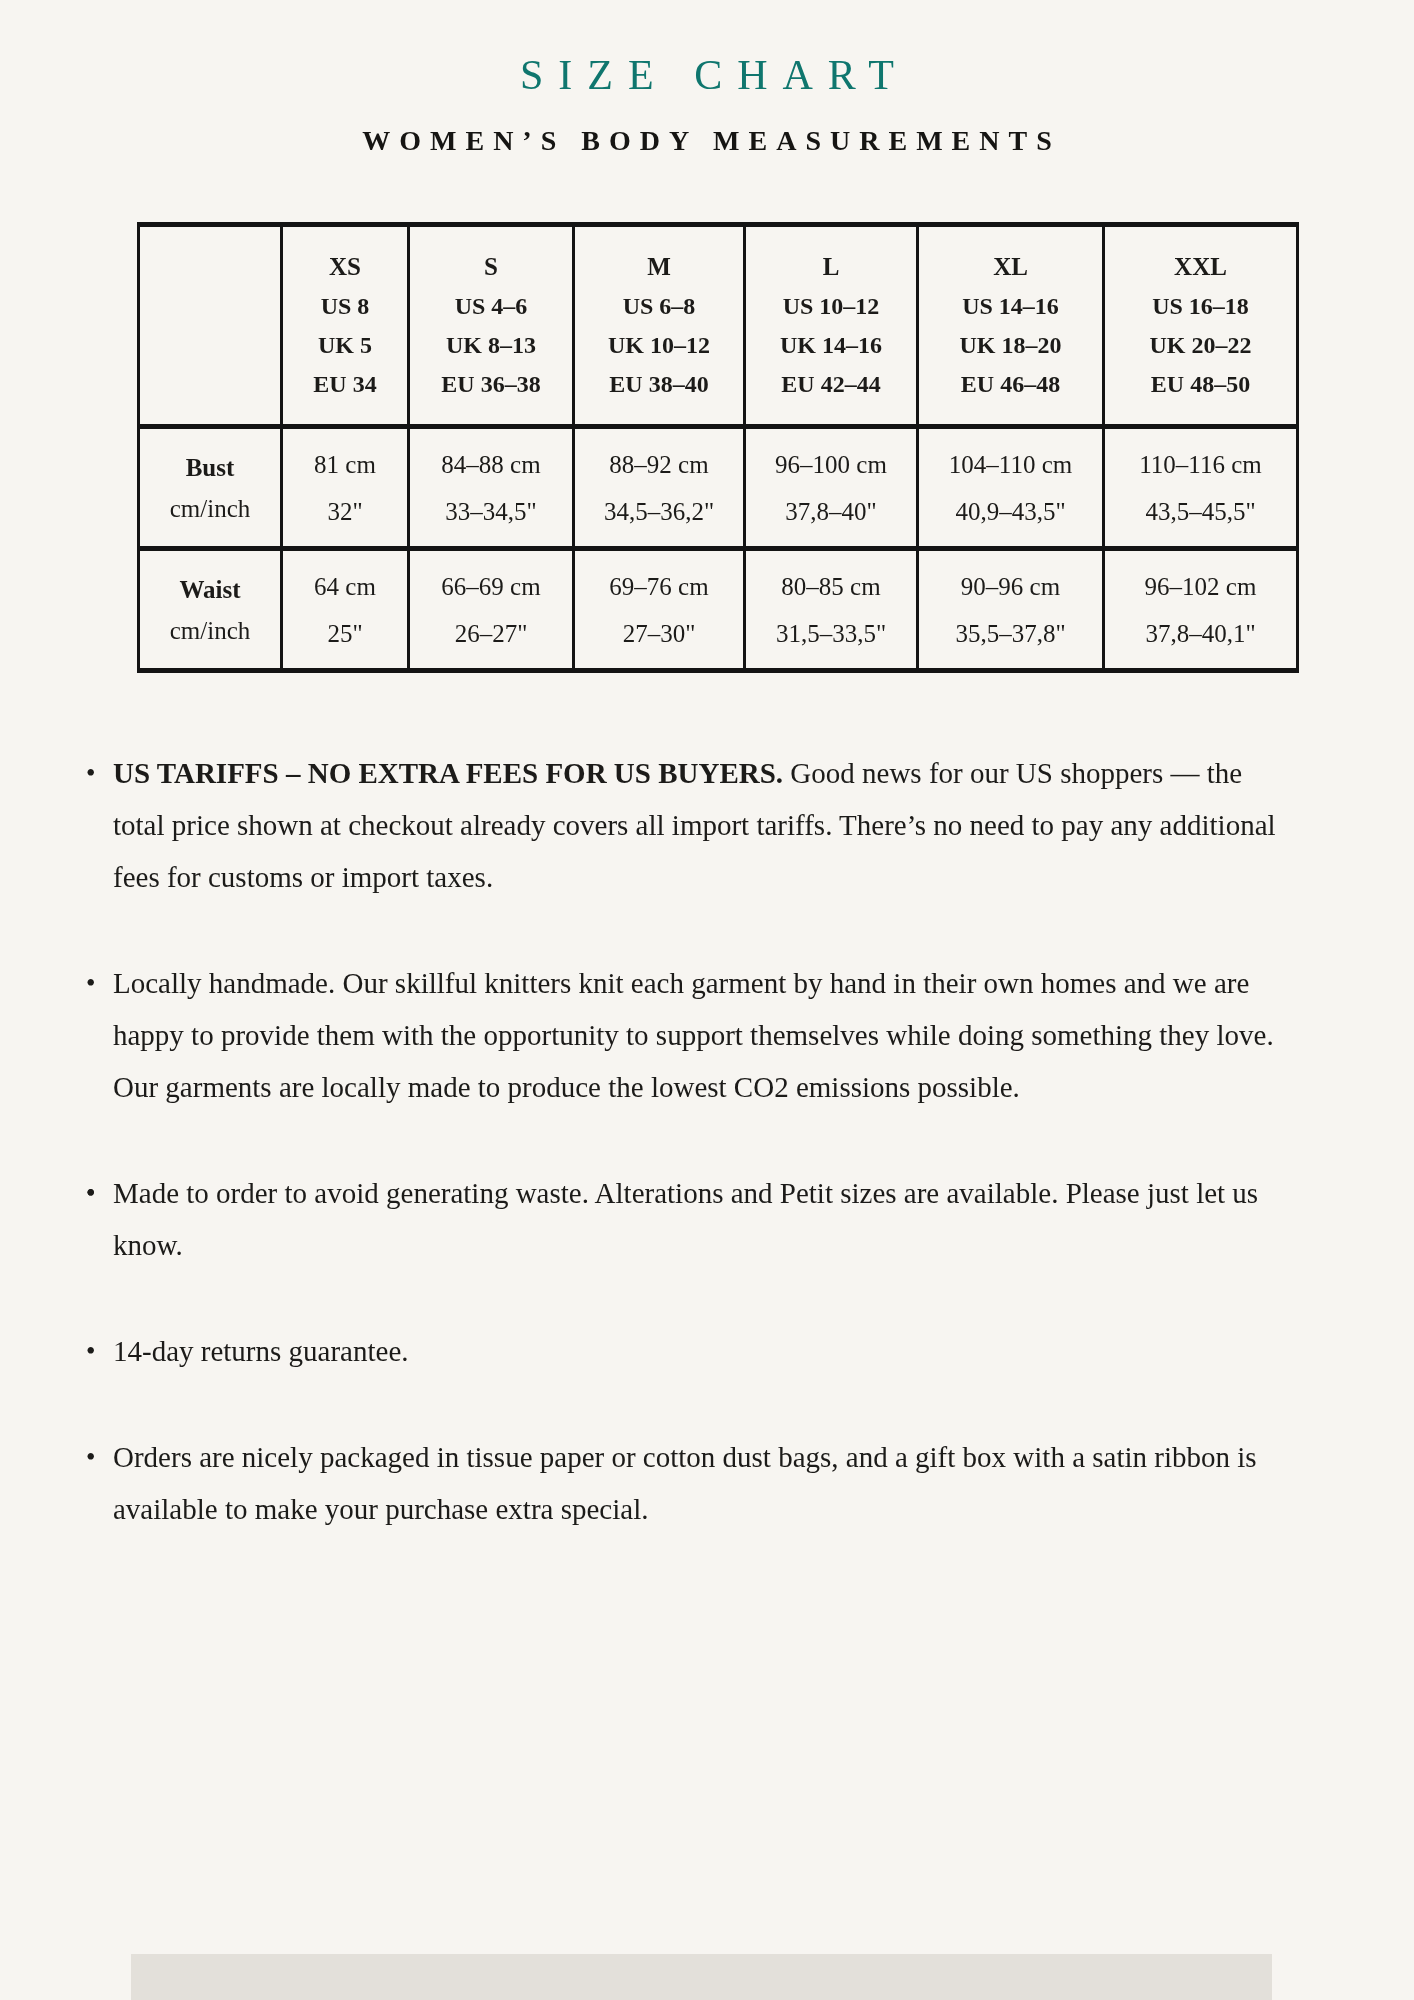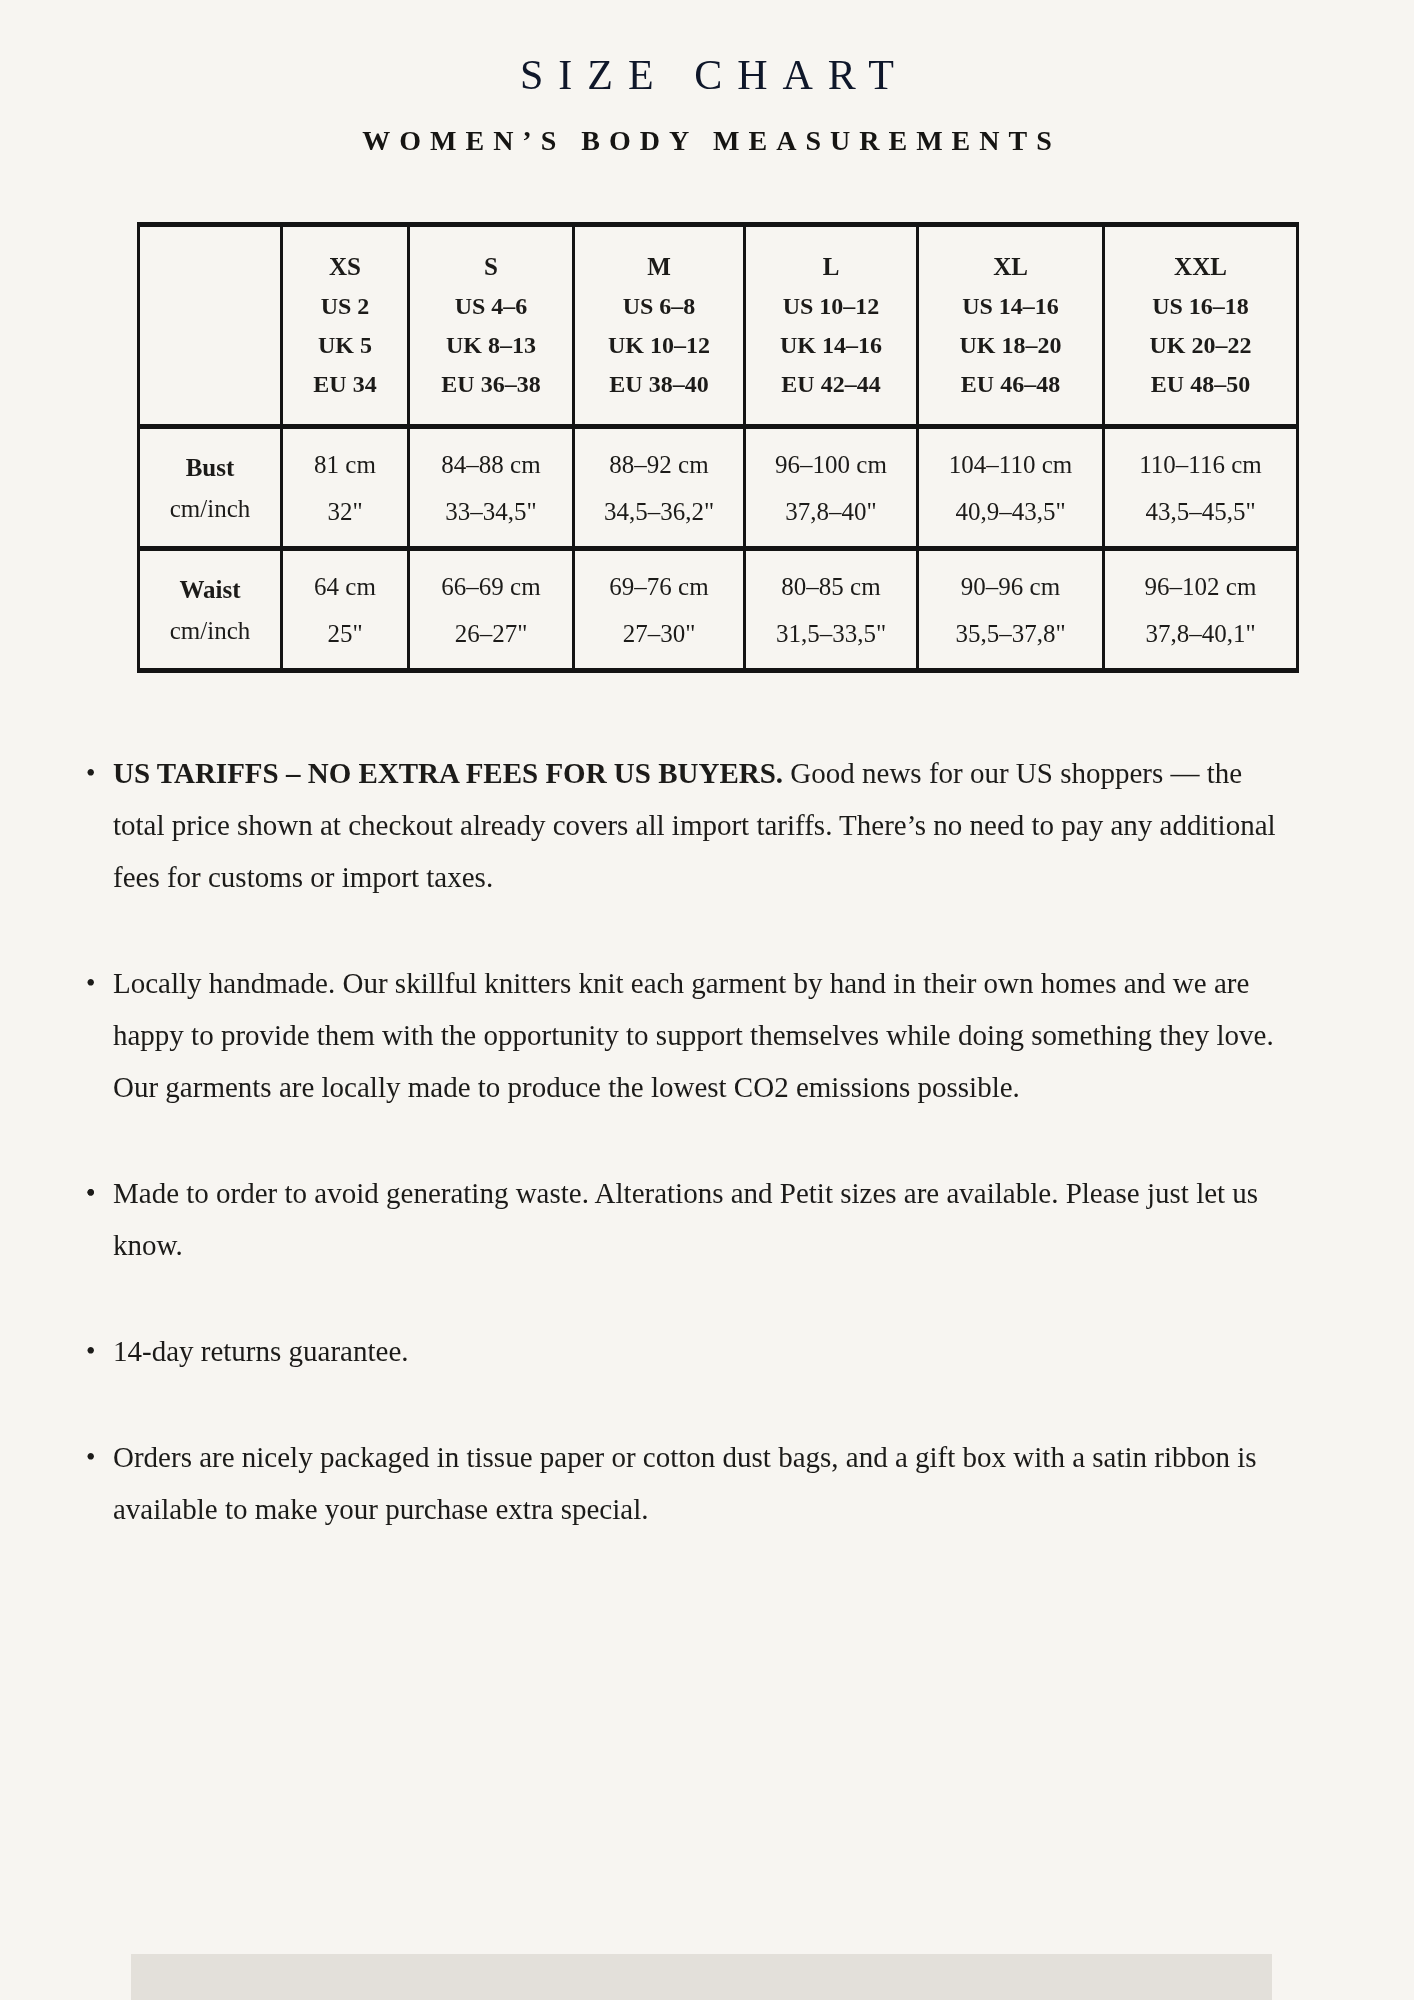--- a/index.html
+++ b/index.html
@@ -4,21 +4,21 @@
 <style>
   html,body{margin:0;padding:0}
   body{
     width:1414px;height:2000px;position:relative;overflow:hidden;
     background:#f7f5f1;color:#1c1b19;
     font-family:"Liberation Serif","DejaVu Serif",serif;
   }
   .title{
     margin:0;padding-top:50px;text-align:center;
     font-size:42px;line-height:50px;font-weight:400;
-    letter-spacing:15px;text-indent:15px;color:#0f172a;
+    letter-spacing:15px;text-indent:15px;color:#0f766e;
   }
   .subtitle{
     margin:26px 0 0;text-align:center;
     font-size:28px;line-height:30px;font-weight:700;
     letter-spacing:9px;text-indent:9px;color:#161513;
   }
   table.size-chart{
     border-collapse:collapse;table-layout:fixed;
     margin:66px 0 0 137px;width:1159px;padding-left:24px;
   }
@@ -65,21 +65,21 @@
     <col style="width:171px">
       <col style="width:173px">
       <col style="width:186px">
       <col style="width:194px">
   </colgroup>
   <tbody>
       <tr class="header-row">
     <th></th>
     <th>
       <div class="size-name">XS</div>
-      <div class="size-line">US 2</div>
+      <div class="size-line">US 8</div>
       <div class="size-line">UK 5</div>
       <div class="size-line">EU 34</div>
     </th>
     <th>
       <div class="size-name">S</div>
       <div class="size-line">US 4–6</div>
       <div class="size-line">UK 8–13</div>
       <div class="size-line">EU 36–38</div>
     </th>
     <th>

